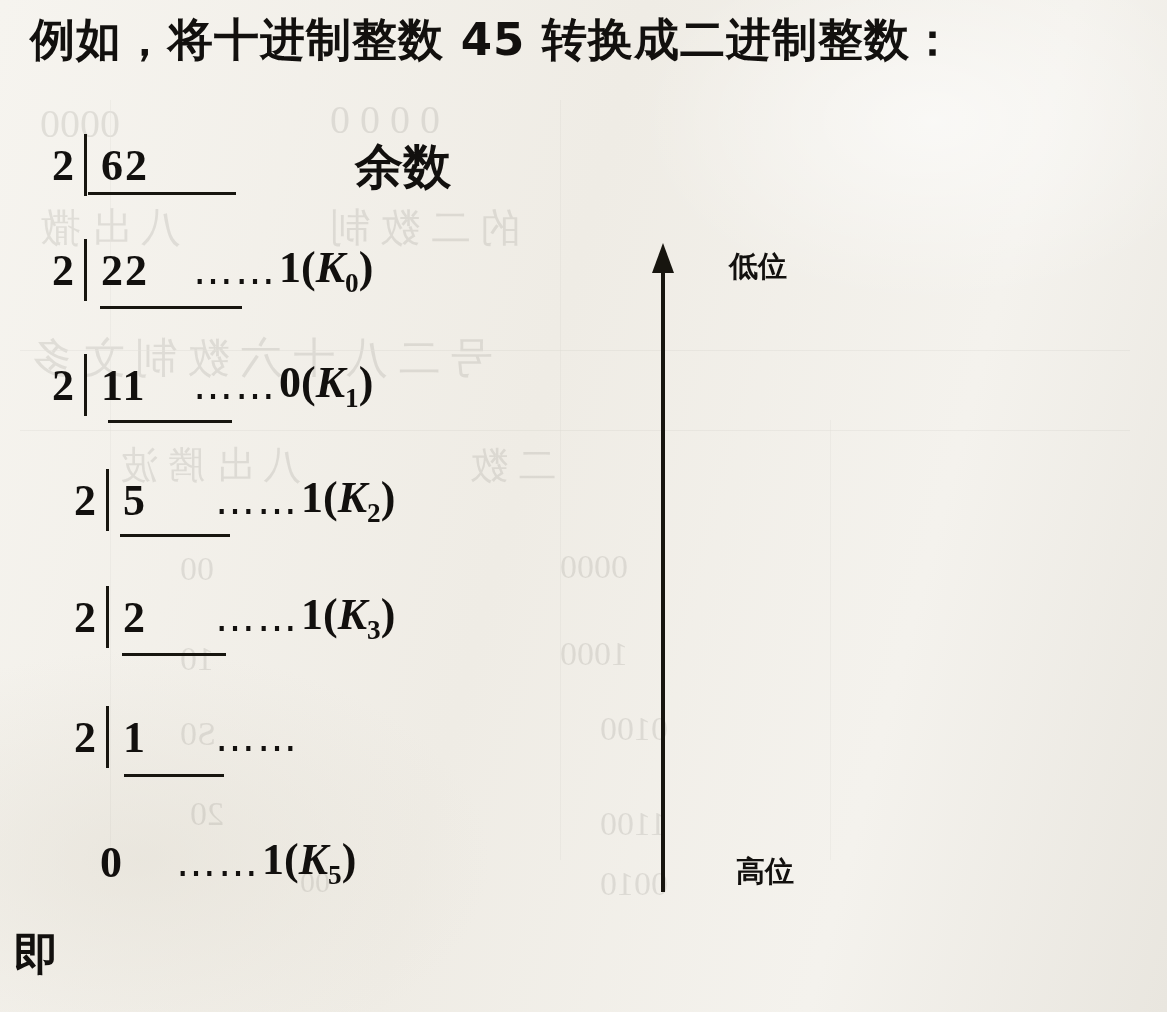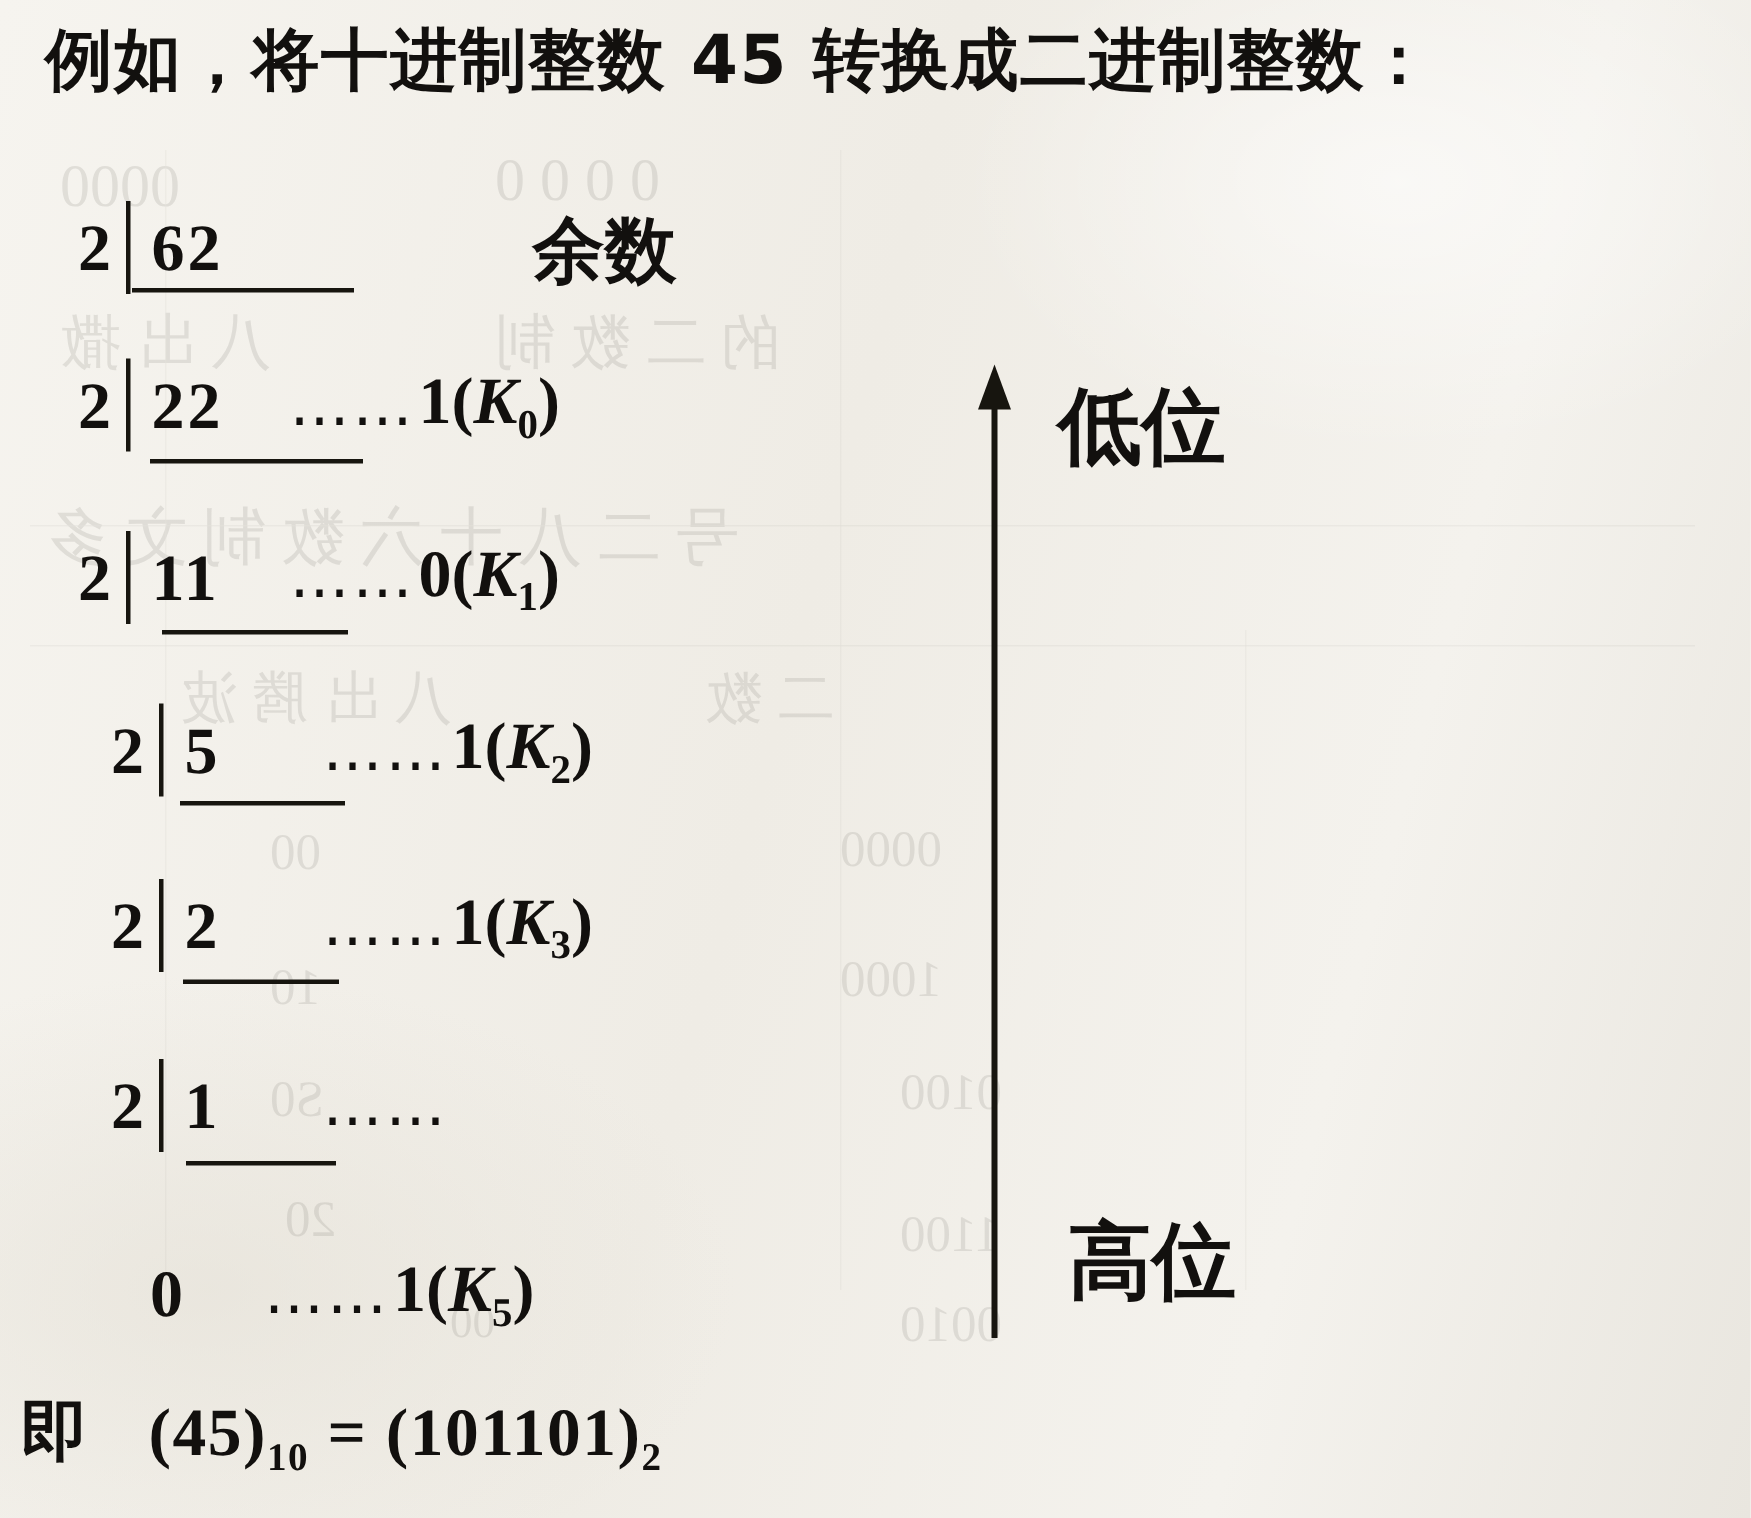--- a/index.html
+++ b/index.html
@@ -150,24 +150,25 @@
   .arrow-head {
     position: absolute;
     width: 0;
     height: 0;
     border-left: 11px solid transparent;
     border-right: 11px solid transparent;
     border-bottom: 30px solid #17150f;
   }
   .arrow-label {
     position: absolute;
-    font-size: 56px;
+    font-size: 29px;
     font-weight: 700;
     font-family: Liberation Sans, sans-serif;
     white-space: nowrap;
+    margin-left: 24px;
   }
 
   
   .conclusion {
     position: absolute;
     left: 14px;
     top: 925px;
     font-size: 45px;
     display: flex;
     align-items: baseline;
@@ -281,24 +282,19 @@
     <div class="row" style="left:100px; top:705px;">
       <span class="quotient" style="min-width:76px;">0</span>
       <span class="dots">……</span>
       <span class="remainder"><span>1</span>(<span class="kname">K</span><sub>5</sub>)</span>
     </div>
   </div>
 
   <div class="arrow-shaft" style="left:661px; top:272px; height:620px;"></div>
   <div class="arrow-head" style="left:652px; top:243px;"></div>
   <div class="arrow-label" style="left:705px; top:247px;">低位</div>
-  <div class="arrow-label" style="left:712px; top:804px;text-align:center;">高位</div>
+  <div class="arrow-label" style="left:712px; top:852px;text-align:center;">高位</div>
 
   <div class="conclusion">
     <span class="cjk">即</span>
-    <span class="expr">
-      <span>(45)</span><sub>10</sub>
-      <span>=</span>
-      <span>(101101)</span><sub>2</sub>
-    </span>
   </div>
 
 </div>
 
 </body></html>

